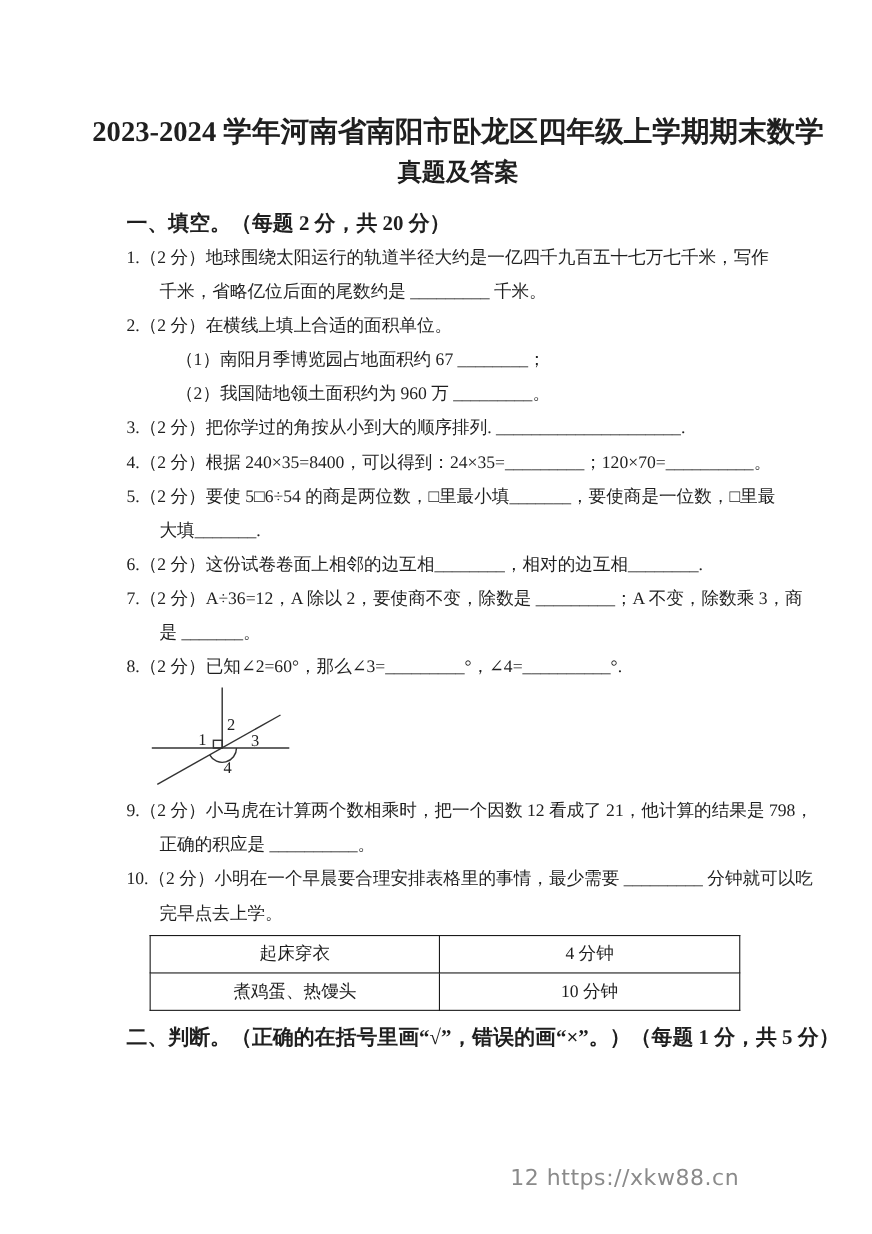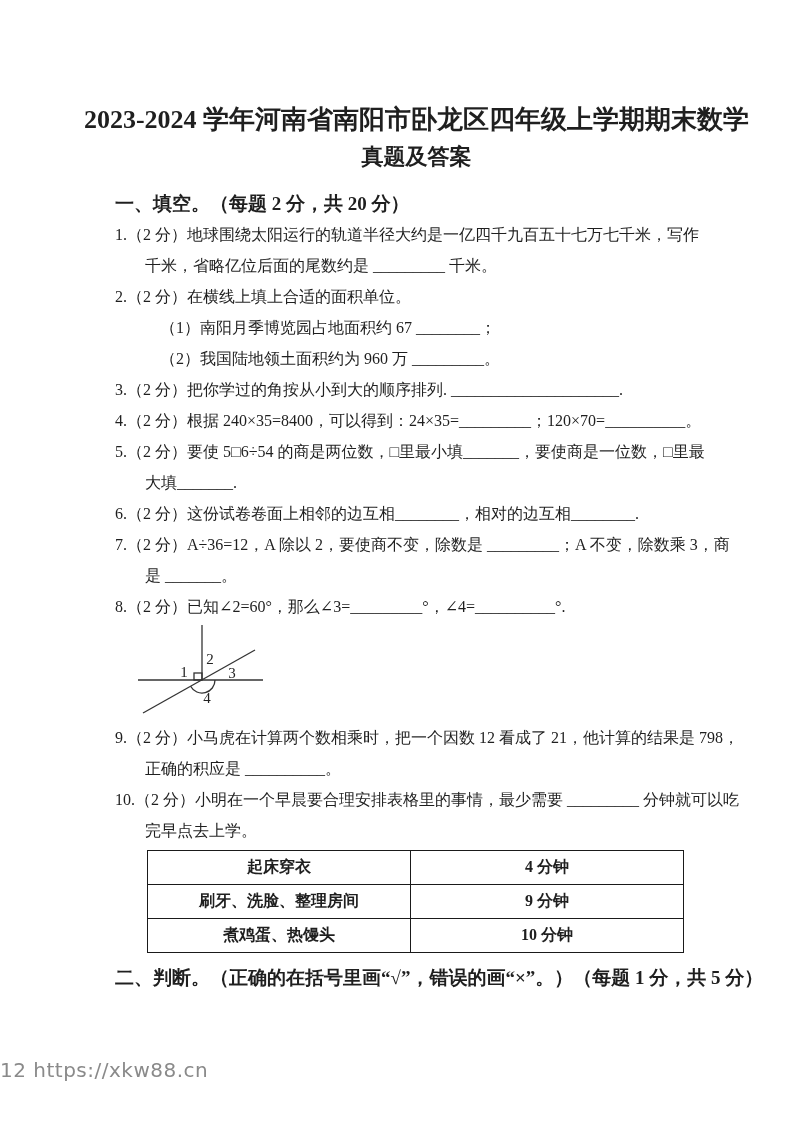--- a/index.html
+++ b/index.html
@@ -30,33 +30,33 @@
   .ln{
     height:31px;line-height:31px;font-size:16px;white-space:nowrap;
   }
   .ind1{padding-left:30px;}
   .ind2{padding-left:45px;}
   .figure-block{
     height:100px;margin-left:10px;
   }
   .figure-block svg{display:block;}
   table.schedule{
-    border-collapse:collapse;margin-left:32px;margin-top:4px;
-    table-layout:fixed;width:534px;font-weight:bold;
+    border-collapse:collapse;margin-left:21px;margin-top:4px;
+    table-layout:fixed;width:534px;
   }
   table.schedule td{
     border:1.5px solid #1a1a1a;height:33px;text-align:center;
     font-size:16px;font-family:"Liberation Serif","DejaVu Serif",serif;
     padding:0;
   }
   td.c1{width:262px;}
   td.c2{width:272px;}
   .sec2{margin-top:9px;}
   .footer{
-    position:absolute;left:0;top:1058px;width:672px;text-align:left;
+    position:absolute;left:0;top:1058px;width:672px;text-align:right;
     font-family:"DejaVu Sans","Liberation Sans",sans-serif;
     font-size:20px;color:#8a8a8a;letter-spacing:0.5px;
   }
   .fig-line{stroke:#333;stroke-width:1.3;fill:none;}
   .fig-label{font-size:15px;font-family:"Liberation Serif","DejaVu Serif",serif;fill:#222;}
 </style>
 </head>
 <body>
 
 <div class="page">
@@ -114,24 +114,20 @@
   <div class="ln">10.（2 分）小明在一个早晨要合理安排表格里的事情，最少需要 _________ 分钟就可以吃</div>
   <div class="ln ind1">完早点去上学。</div>
 
   <table class="schedule">
     <tbody>
       <tr>
         <td class="c1">起床穿衣</td>
         <td class="c2">4 分钟</td>
       </tr>
       <tr>
-        <td class="c1">刷牙、洗脸、整理房间</td>
-        <td class="c2">9 分钟</td>
-      </tr>
-      <tr>
         <td class="c1">煮鸡蛋、热馒头</td>
         <td class="c2">10 分钟</td>
       </tr>
     </tbody>
   </table>
 
   <div class="sec sec2">二、判断。（正确的在括号里画“√”，错误的画“×”。）（每题 1 分，共 5 分）</div>
 
 </div>
 

